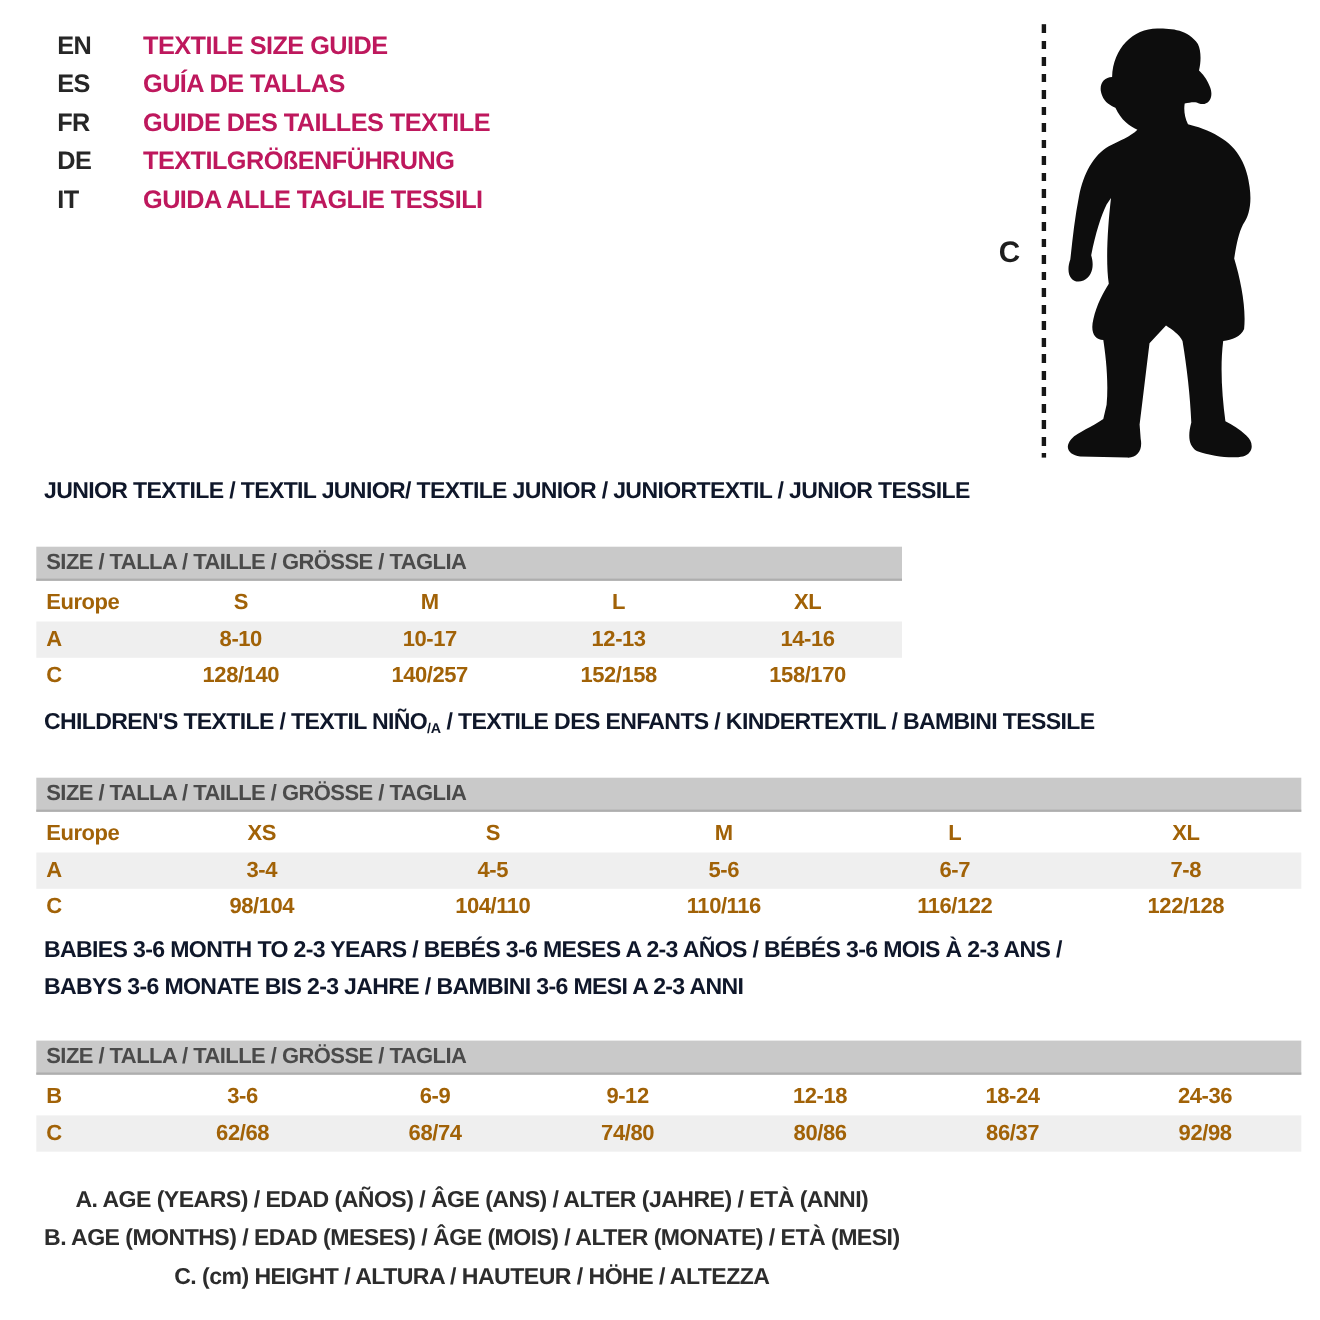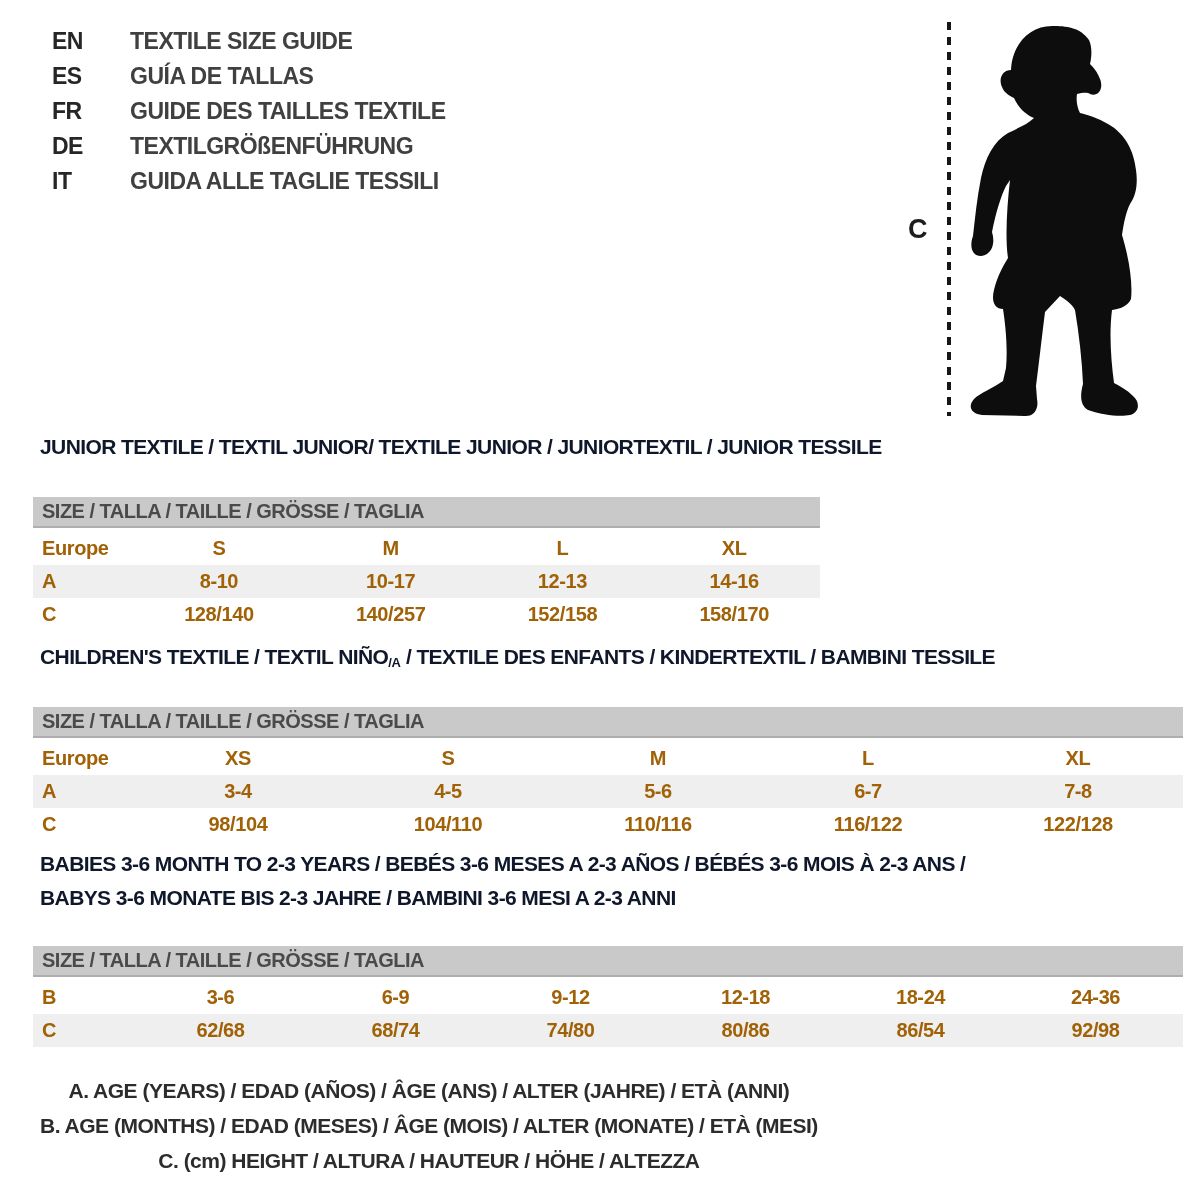--- a/index.html
+++ b/index.html
@@ -4,21 +4,21 @@
 <style>
   html,body{margin:0;padding:0;background:#ffffff;}
   body{width:1200px;height:1200px;position:relative;overflow:hidden;
        font-family:"Liberation Sans", sans-serif;font-weight:bold;color:#2e2e2e;}
   .canvas{position:absolute;inset:0;background:#ffffff;}
 
   
   .lang-block{position:absolute;left:40px;top:24px;margin-left:12px;}
   .lang-row{display:flex;height:35px;align-items:center;}
   .lang-code{width:78px;font-size:23px;letter-spacing:-0.5px;color:#262626;}
-  .lang-label{font-size:23px;letter-spacing:-0.5px;color:#404040;white-space:nowrap;}
+  .lang-label{font-size:23px;letter-spacing:-0.5px;color:#be185d;white-space:nowrap;}
 
   
   .measure-line{position:absolute;left:947px;top:22px;width:4px;height:394px;
     background:repeating-linear-gradient(to bottom,#161616 0px,#161616 8px,transparent 8px,transparent 15px);}
   .measure-label{position:absolute;left:908px;top:214px;font-size:27px;color:#1d1d1d;}
   .baby-svg{position:absolute;left:900px;top:0px;width:300px;height:430px;}
 
   
   .section-title{position:absolute;left:40px;font-size:21px;letter-spacing:-0.6px;
     color:#0f172a;white-space:nowrap;}
@@ -199,21 +199,21 @@
         <span class="cell">12-18</span>
         <span class="cell">18-24</span>
         <span class="cell">24-36</span>
       </div>
       <div class="trow shaded">
         <span class="lab">C</span>
         <span class="cell">62/68</span>
         <span class="cell">68/74</span>
         <span class="cell">74/80</span>
         <span class="cell">80/86</span>
-        <span class="cell">86/54</span>
+        <span class="cell">86/37</span>
         <span class="cell">92/98</span>
       </div>
     </div>
   </div>
 
   <div class="legend">
     <div class="legend-line">A. AGE (YEARS) / EDAD (AÑOS) / ÂGE (ANS) / ALTER (JAHRE) / ETÀ (ANNI)</div>
     <div class="legend-line">B. AGE (MONTHS) / EDAD (MESES) / ÂGE (MOIS) / ALTER (MONATE) / ETÀ (MESI)</div>
     <div class="legend-line">C. (cm) HEIGHT / ALTURA / HAUTEUR / HÖHE / ALTEZZA</div>
   </div>

